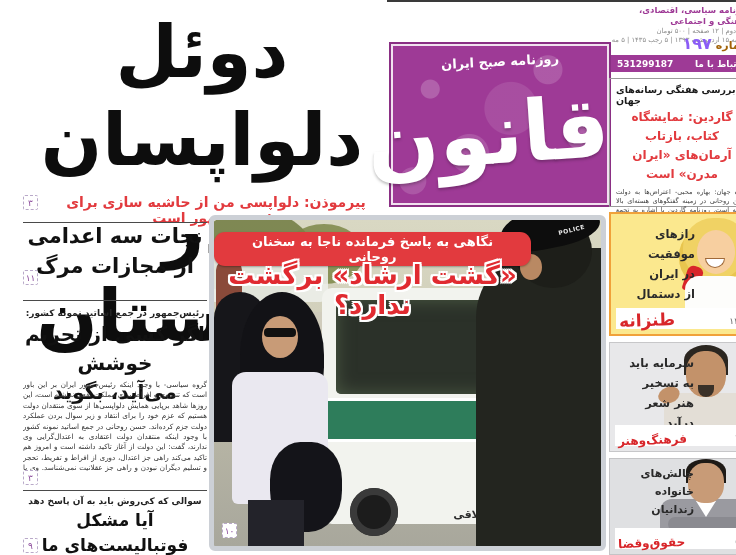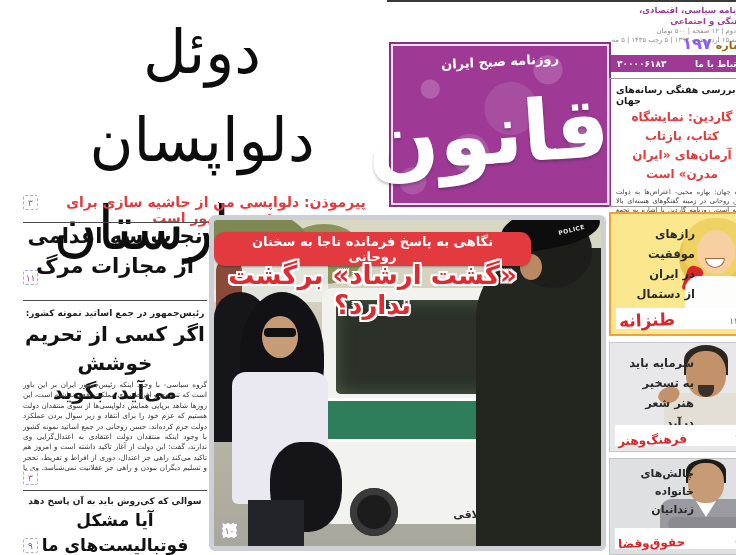--- a/index.html
+++ b/index.html
@@ -33,21 +33,21 @@
       #9e3a96;
       border:2px solid #8a2f84;box-shadow:inset 0 0 0 2px rgba(255,255,255,.85);}
   .masthead .tagline{position:absolute;top:10px;left:0;right:0;text-align:center;
       color:#fff;font-size:13px;font-weight:bold;transform:rotate(-3deg);}
   .masthead .title{position:absolute;top:30px;left:0;right:0;text-align:center;
       color:#fff;font-size:84px;font-weight:bold;line-height:120px;transform:rotate(-4deg);
       text-shadow:0 2px 3px rgba(0,0,0,.25);}
 
   
   .lead-h{left:2px;top:8px;width:362px;text-align:center;color:#0d0d0d;
-          font-size:60px;font-weight:normal;line-height:88px;letter-spacing:-1px;}
+          font-size:72px;font-weight:bold;line-height:88px;letter-spacing:-1px;}
   .lead-sub{left:2px;top:194px;width:366px;height:20px;}
   .lead-sub .txt{position:absolute;left:24px;right:0;text-align:center;
                  color:#e23a3e;font-size:14px;font-weight:bold;}
   .pagebox{width:15px;height:15px;border:1px dashed #b9a9c9;background:#fff;color:#8b4a9b;
            font-size:9px;display:flex;align-items:center;justify-content:center;
            box-sizing:border-box;border-radius:2px;}
 
   
   .leftcol{left:4px;top:218px;width:184px;height:337px;}
   .hr{position:absolute;left:0;width:184px;height:1px;background:#4a4a4a;}
@@ -185,21 +185,21 @@
     <div class="type">روزنامه سیاسی، اقتصادی، فرهنگی و اجتماعی</div>
     <div class="meta">سال دوم | ۱۲ صفحه | ۵۰۰ تومان</div>
     <div class="meta">دوشنبه ۱۵ اردیبهشت ۱۳۹۳ | ۵ رجب ۱۴۳۵ | ۵ مه ۲۰۱۴</div>
   </div>
   <div class="abs issue-row">
     <span class="issue-label">شماره</span>
     <span class="issue-num">۱۹۷</span>
   </div>
   <div class="abs contact">
     <span>ارتباط با ما</span>
-    <span>۳۰۰۰۰۶۱۸۳</span>
+    <span>531299187</span>
   </div>
 
   <div class="abs masthead">
     <div class="tagline">روزنامه صبح ایران</div>
     <div class="title">قانون</div>
   </div>
 
   <div class="abs lead-h">
     <div>دوئل دلواپسان</div>
     <div>در بهارستان</div>

